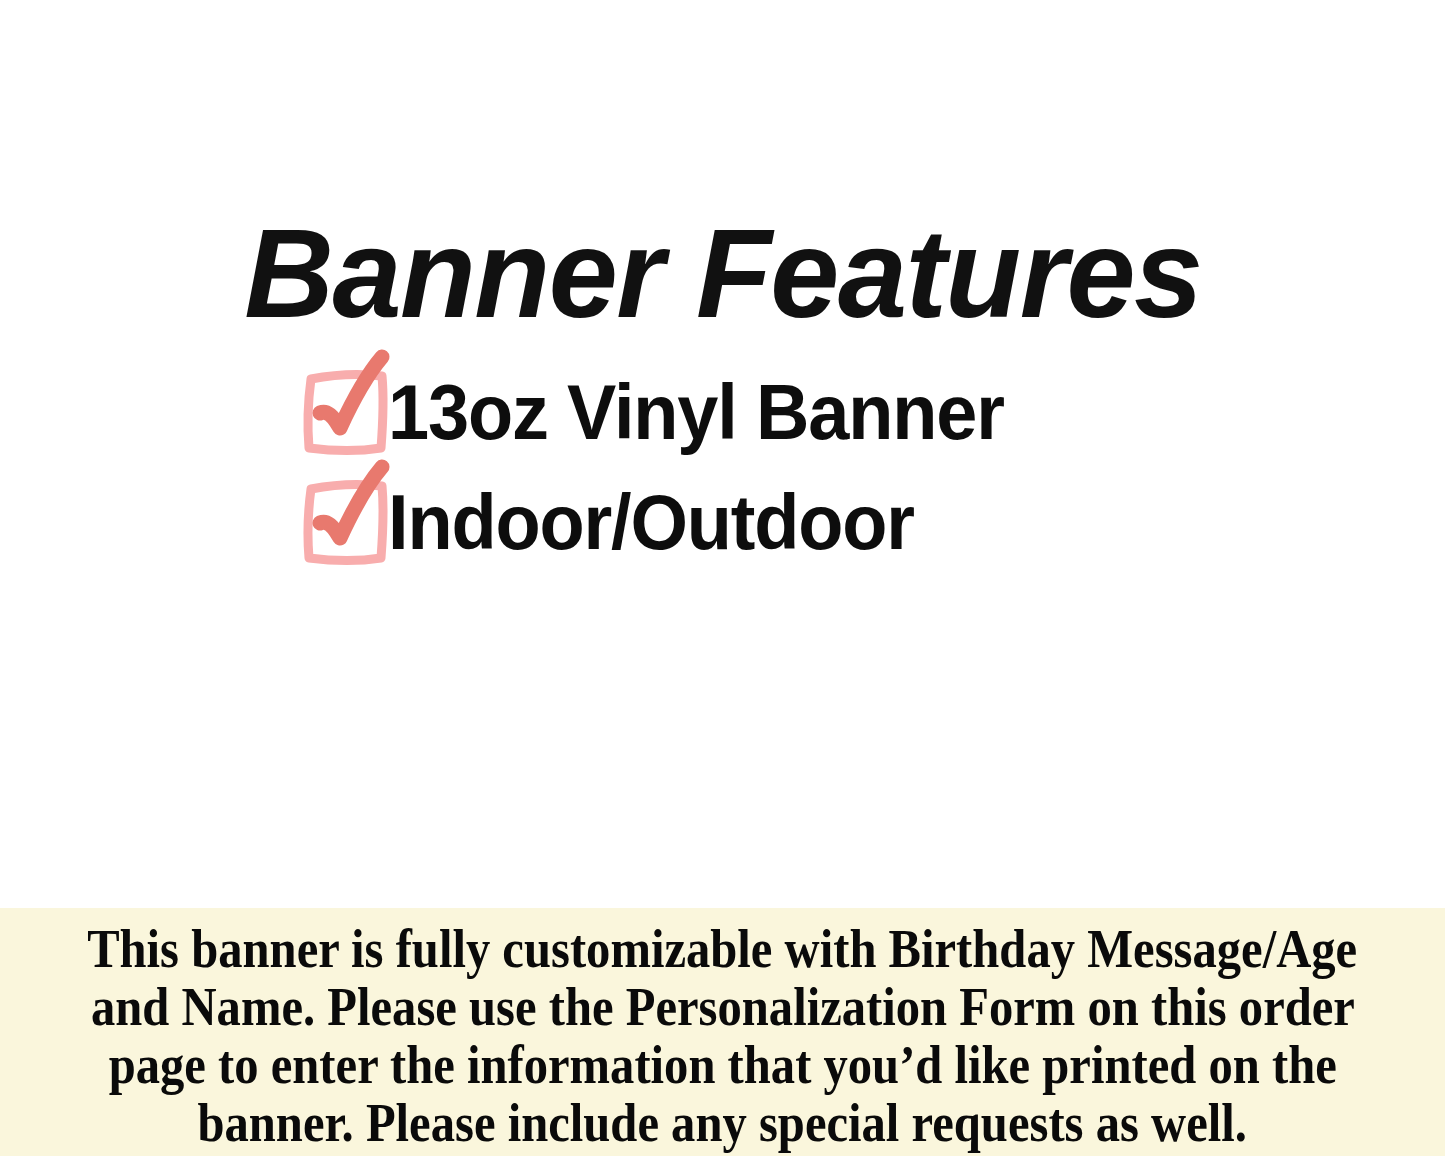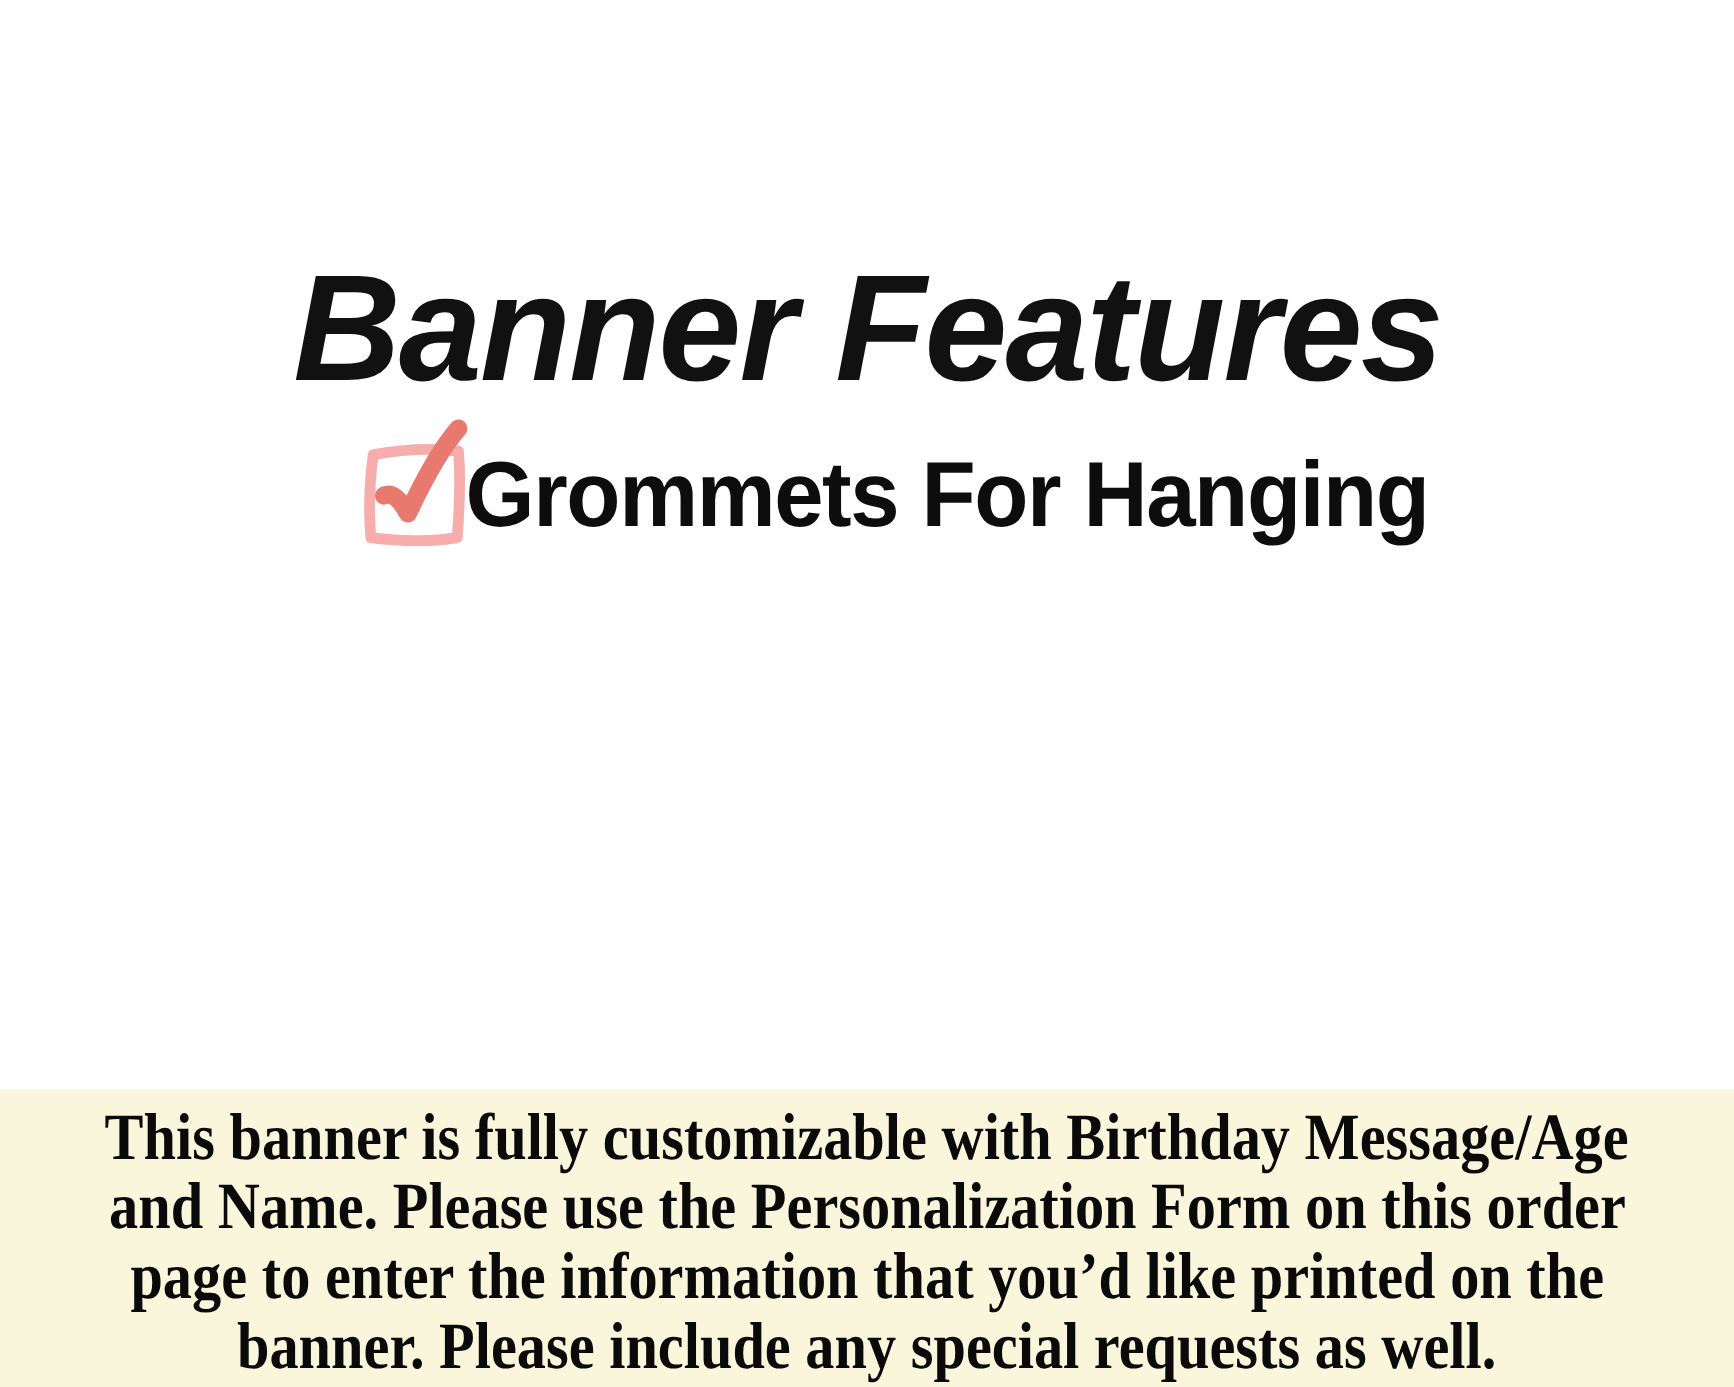--- a/index.html
+++ b/index.html
@@ -116,32 +116,41 @@
 <body>
 
 <div id="page" style="background: rgb(255, 255, 255);">
 
   <div class="title-wrap">
     <h1 class="title">Banner Features</h1>
   </div>
 
   <div class="features">
 
-
-
+    <div class="feature-row">
+      <span class="check-icon">
+        <svg viewBox="0 0 104 104" xmlns="http://www.w3.org/2000/svg" aria-hidden="true">
+          <path d="M15 27 C 36 23, 62 21, 86 24 C 88 46, 87 70, 85 96 C 60 100, 36 99, 13 96 C 11 72, 12 49, 15 27 Z" fill="none" stroke="#F8ADAD" stroke-width="9" stroke-linecap="round" stroke-linejoin="round"></path>
+          <path d="M24 61 C 31 58, 37 64, 44 76 C 56 50, 69 25, 86 5" fill="none" stroke="#E8796E" stroke-width="15" stroke-linecap="round" stroke-linejoin="round"></path>
+        </svg>
+      </span>
+      <span class="feature-label">13oz Vinyl Banner</span>
+    </div>
 
     <div class="feature-row">
       <span class="check-icon">
         <svg viewBox="0 0 104 104" xmlns="http://www.w3.org/2000/svg" aria-hidden="true">
           <path d="M15 27 C 36 23, 62 21, 86 24 C 88 46, 87 70, 85 96 C 60 100, 36 99, 13 96 C 11 72, 12 49, 15 27 Z" fill="none" stroke="#F8ADAD" stroke-width="9" stroke-linecap="round" stroke-linejoin="round"></path>
           <path d="M24 61 C 31 58, 37 64, 44 76 C 56 50, 69 25, 86 5" fill="none" stroke="#E8796E" stroke-width="15" stroke-linecap="round" stroke-linejoin="round"></path>
         </svg>
       </span>
-      <span class="feature-label">Grommets For Hanging</span>
+      <span class="feature-label">Indoor/Outdoor</span>
     </div>
+
+
 
   </div>
 
   <div class="note" style="background: rgb(250, 246, 220); color: rgb(10, 10, 10);">
     <div class="note-line">This banner is fully customizable with Birthday Message/Age</div>
     <div class="note-line">and Name. Please use the Personalization Form on this order</div>
     <div class="note-line">page to enter the information that you’d like printed on the</div>
     <div class="note-line">banner. Please include any special requests as well.</div>
   </div>
 

